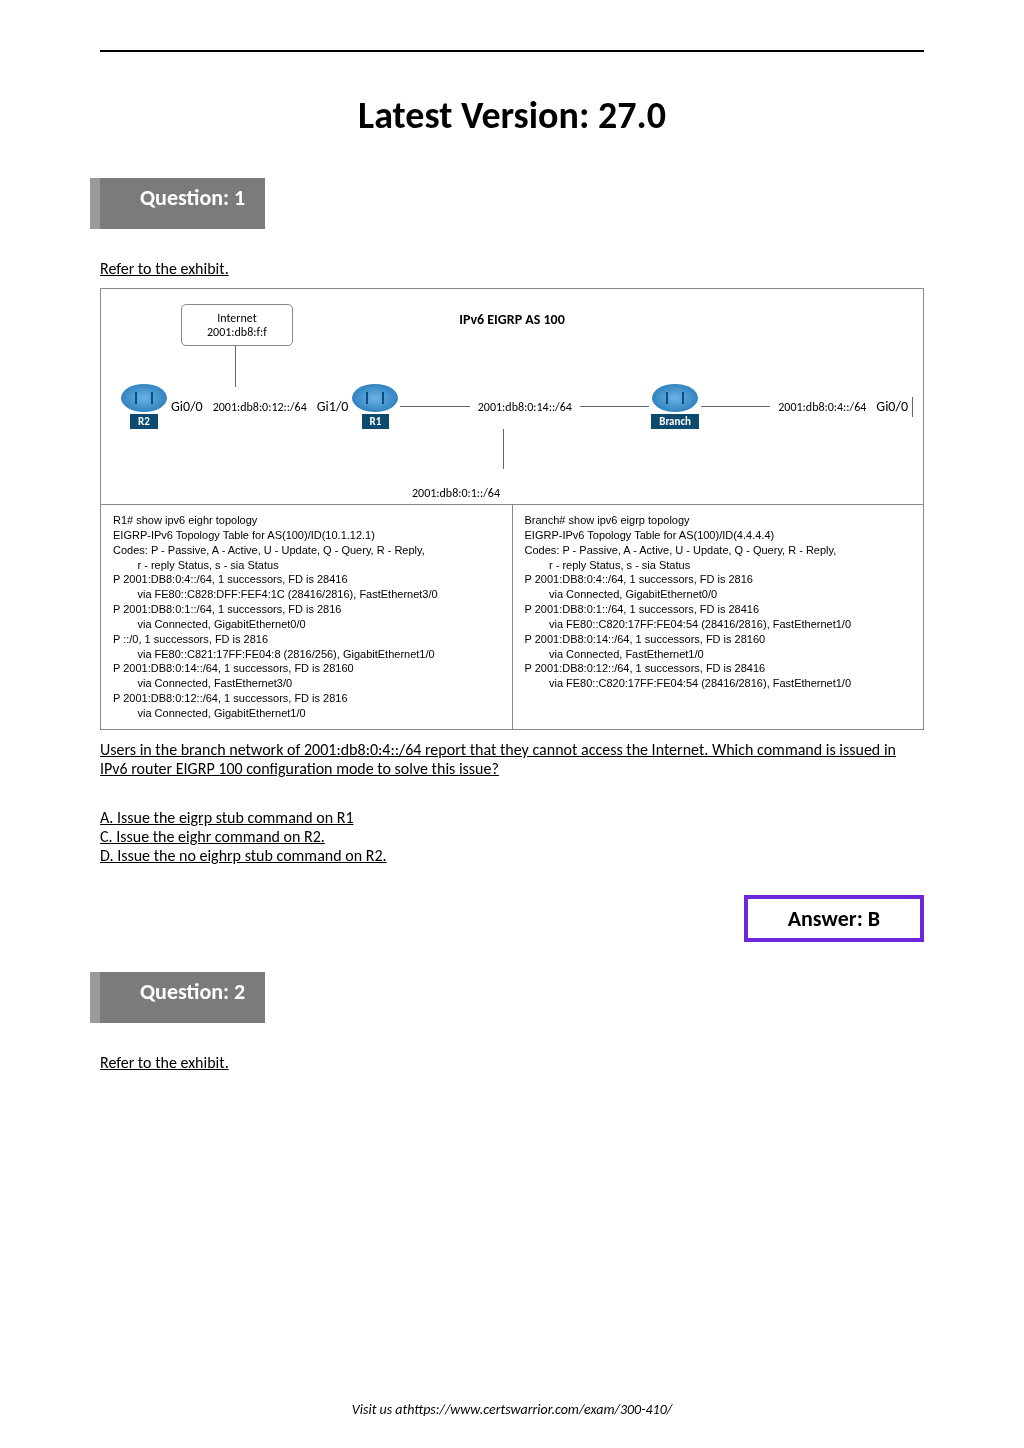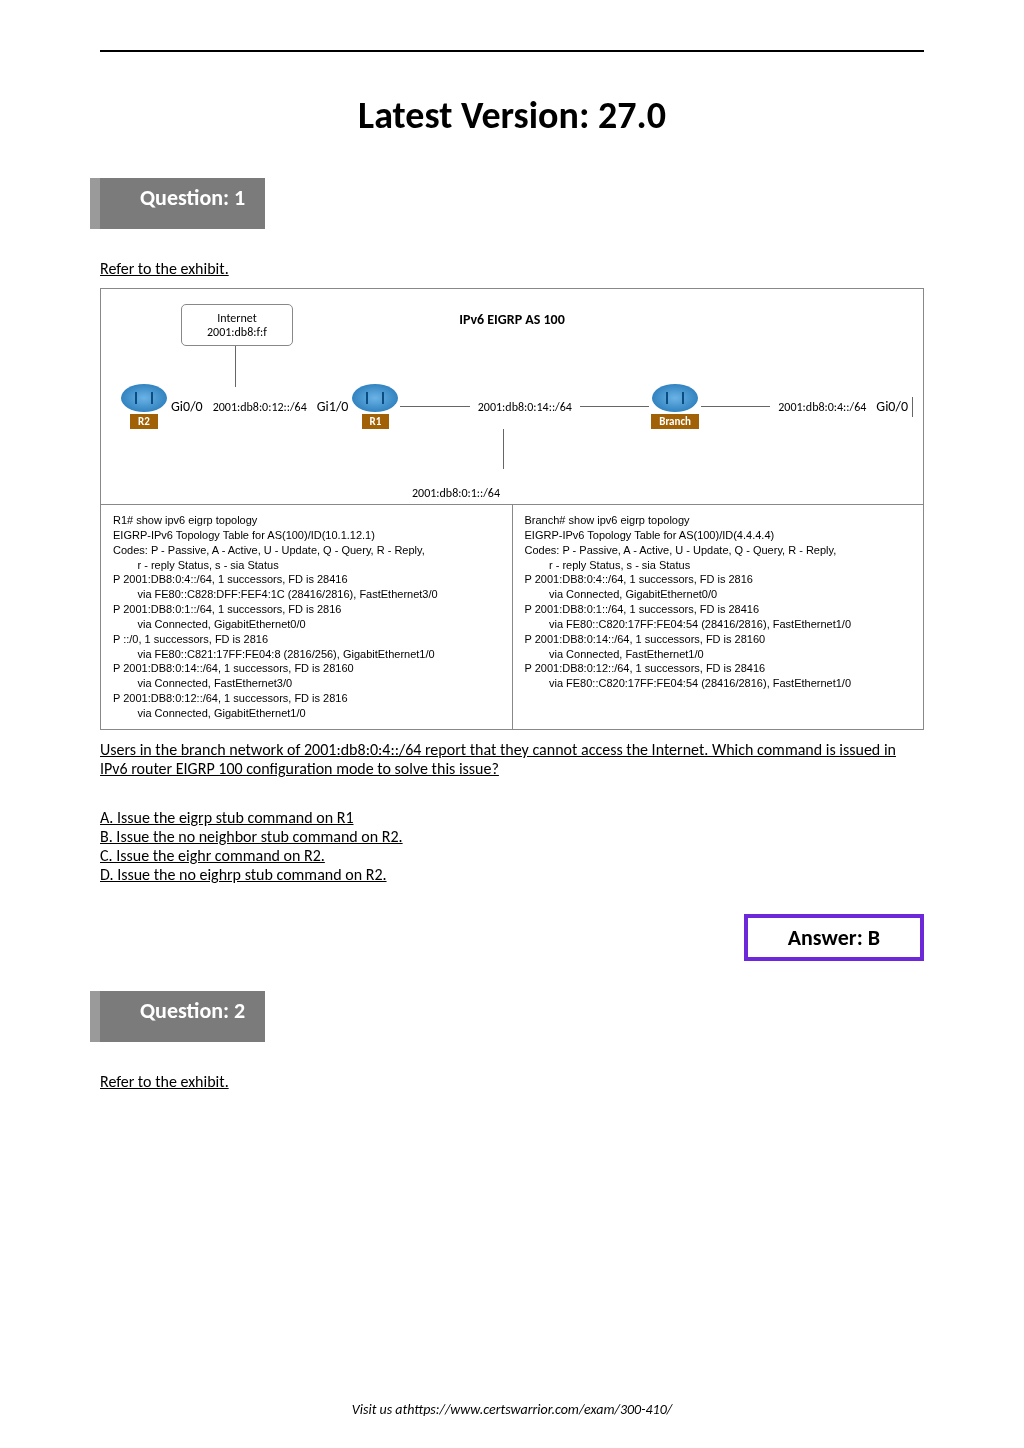--- a/index.html
+++ b/index.html
@@ -100,21 +100,21 @@
   .router-icon:before {
     content: "";
     position: absolute;
     left: 8px; top: 8px;
     width: 30px; height: 12px;
     background:
       linear-gradient(#0b4d80,#0b4d80) 6px 0/2px 12px no-repeat,
       linear-gradient(#0b4d80,#0b4d80) 22px 0/2px 12px no-repeat;
   }
   .router-label {
-    background: #a16207;
+    background: #0c4a6e;
     color: #fff;
     font-size: 11px;
     font-weight: bold;
     padding: 1px 8px;
   }
   .iface {
     font-size: 14px;
     margin: 0 4px;
   }
   .net {
@@ -241,21 +241,21 @@
         <span class="iface">Gi0/0</span>
         <div style="width:1px;height:20px;background:#666;"></div>
       </div>
 
       <div class="vline-r1"></div>
       <div class="below-net">2001:db8:0:1::/64</div>
     </div>
 
     <div class="exhibit-bottom">
       <div class="exhibit-col">
-        <div class="line">R1# show ipv6 eigrp topology</div>
+        <div class="line">R1# show ipv6 eighr topology</div>
         <div class="line">EIGRP-IPv6 Topology Table for AS(100)/ID(10.1.12.1)</div>
         <div class="line">Codes: P - Passive, A - Active, U - Update, Q - Query, R - Reply,</div>
         <div class="line">        r - reply Status, s - sia Status</div>
         <div class="line">P 2001:DB8:0:4::/64, 1 successors, FD is 28416</div>
         <div class="line">        via FE80::C828:DFF:FEF4:1C (28416/2816), FastEthernet3/0</div>
         <div class="line">P 2001:DB8:0:1::/64, 1 successors, FD is 2816</div>
         <div class="line">        via Connected, GigabitEthernet0/0</div>
         <div class="line">P ::/0, 1 successors, FD is 2816</div>
         <div class="line">        via FE80::C821:17FF:FE04:8 (2816/256), GigabitEthernet1/0</div>
         <div class="line">P 2001:DB8:0:14::/64, 1 successors, FD is 28160</div>
@@ -277,21 +277,20 @@
         <div class="line">P 2001:DB8:0:12::/64, 1 successors, FD is 28416</div>
         <div class="line">        via FE80::C820:17FF:FE04:54 (28416/2816), FastEthernet1/0</div>
       </div>
     </div>
   </div>
 
   <div class="body-text">Users in the branch network of 2001:db8:0:4::/64 report that they cannot access the Internet. Which command is issued in IPv6 router EIGRP 100 configuration mode to solve this issue?</div>
 
   <div class="body-text" style="margin-top:30px;">
     <div>A. Issue the eigrp stub command on R1</div>
-    <div>B. Issue the no neighbor stub command on R2.</div>
     <div>C. Issue the eighr command on R2.</div>
     <div>D. Issue the no eighrp stub command on R2.</div>
   </div>
 
   <div class="answer-box">Answer: B</div>
   <div class="clear"></div>
 
   <div class="question-header" style="text-align:center;">Question: 2</div>
 
   <div class="body-text">Refer to the exhibit.</div>

